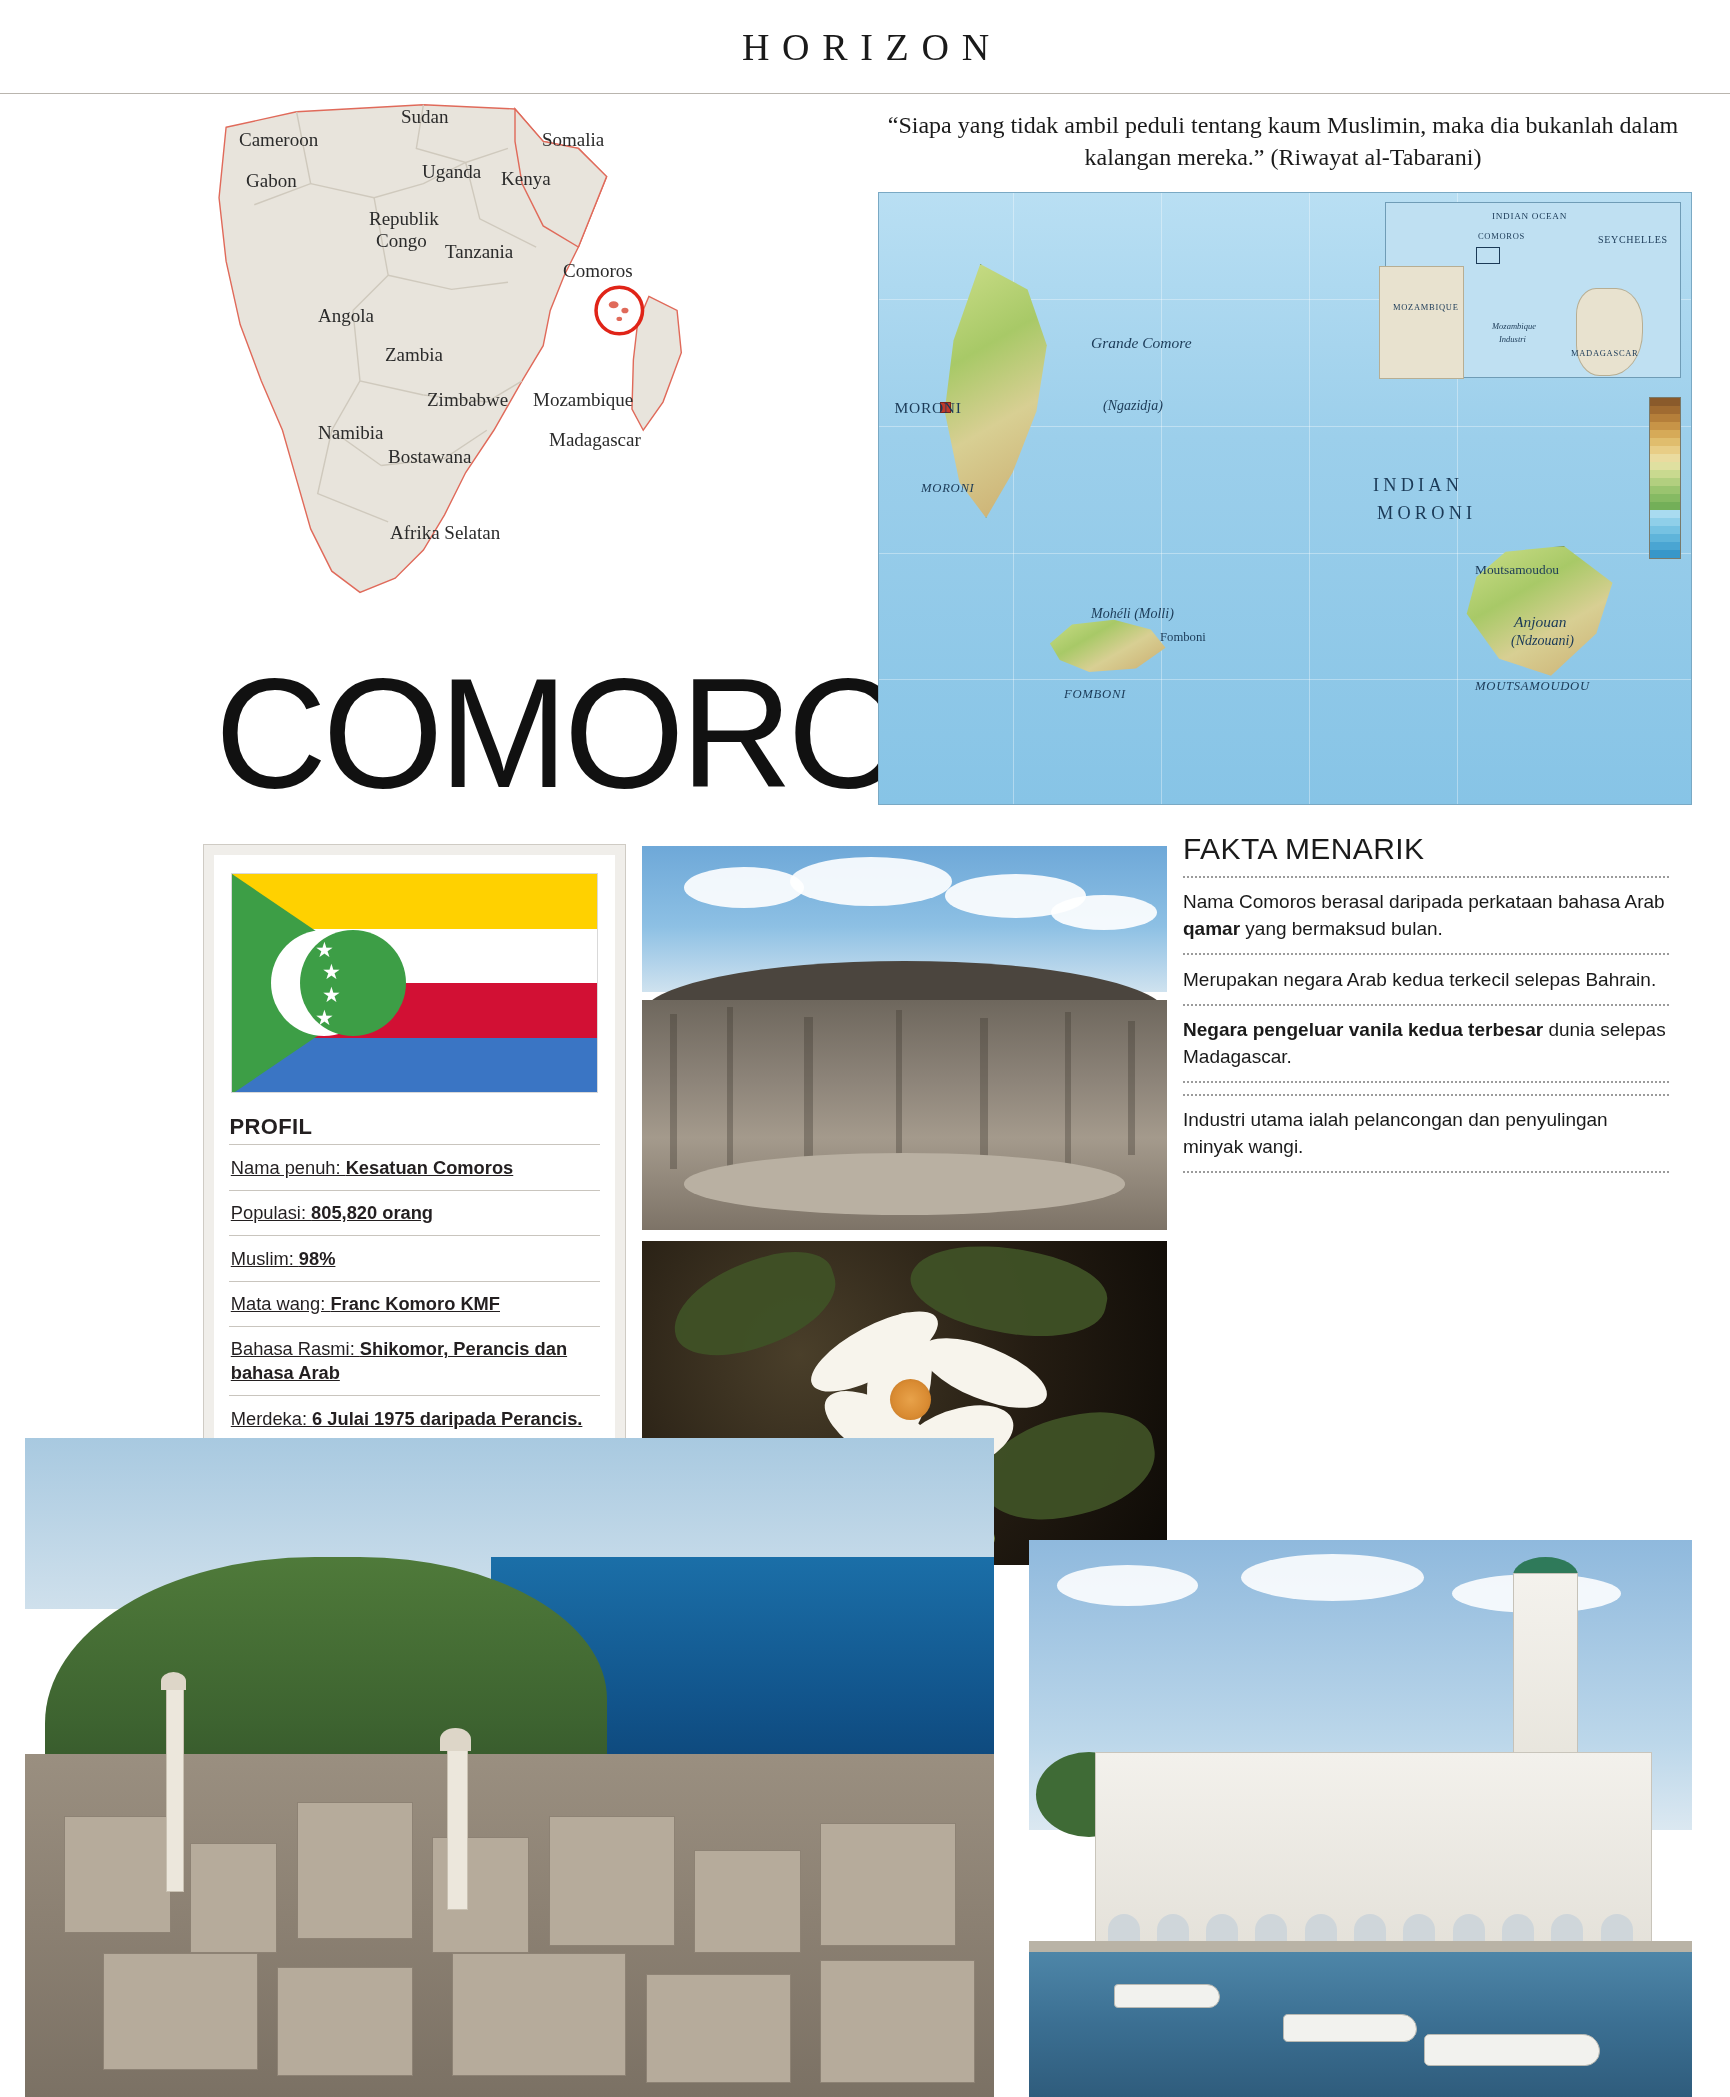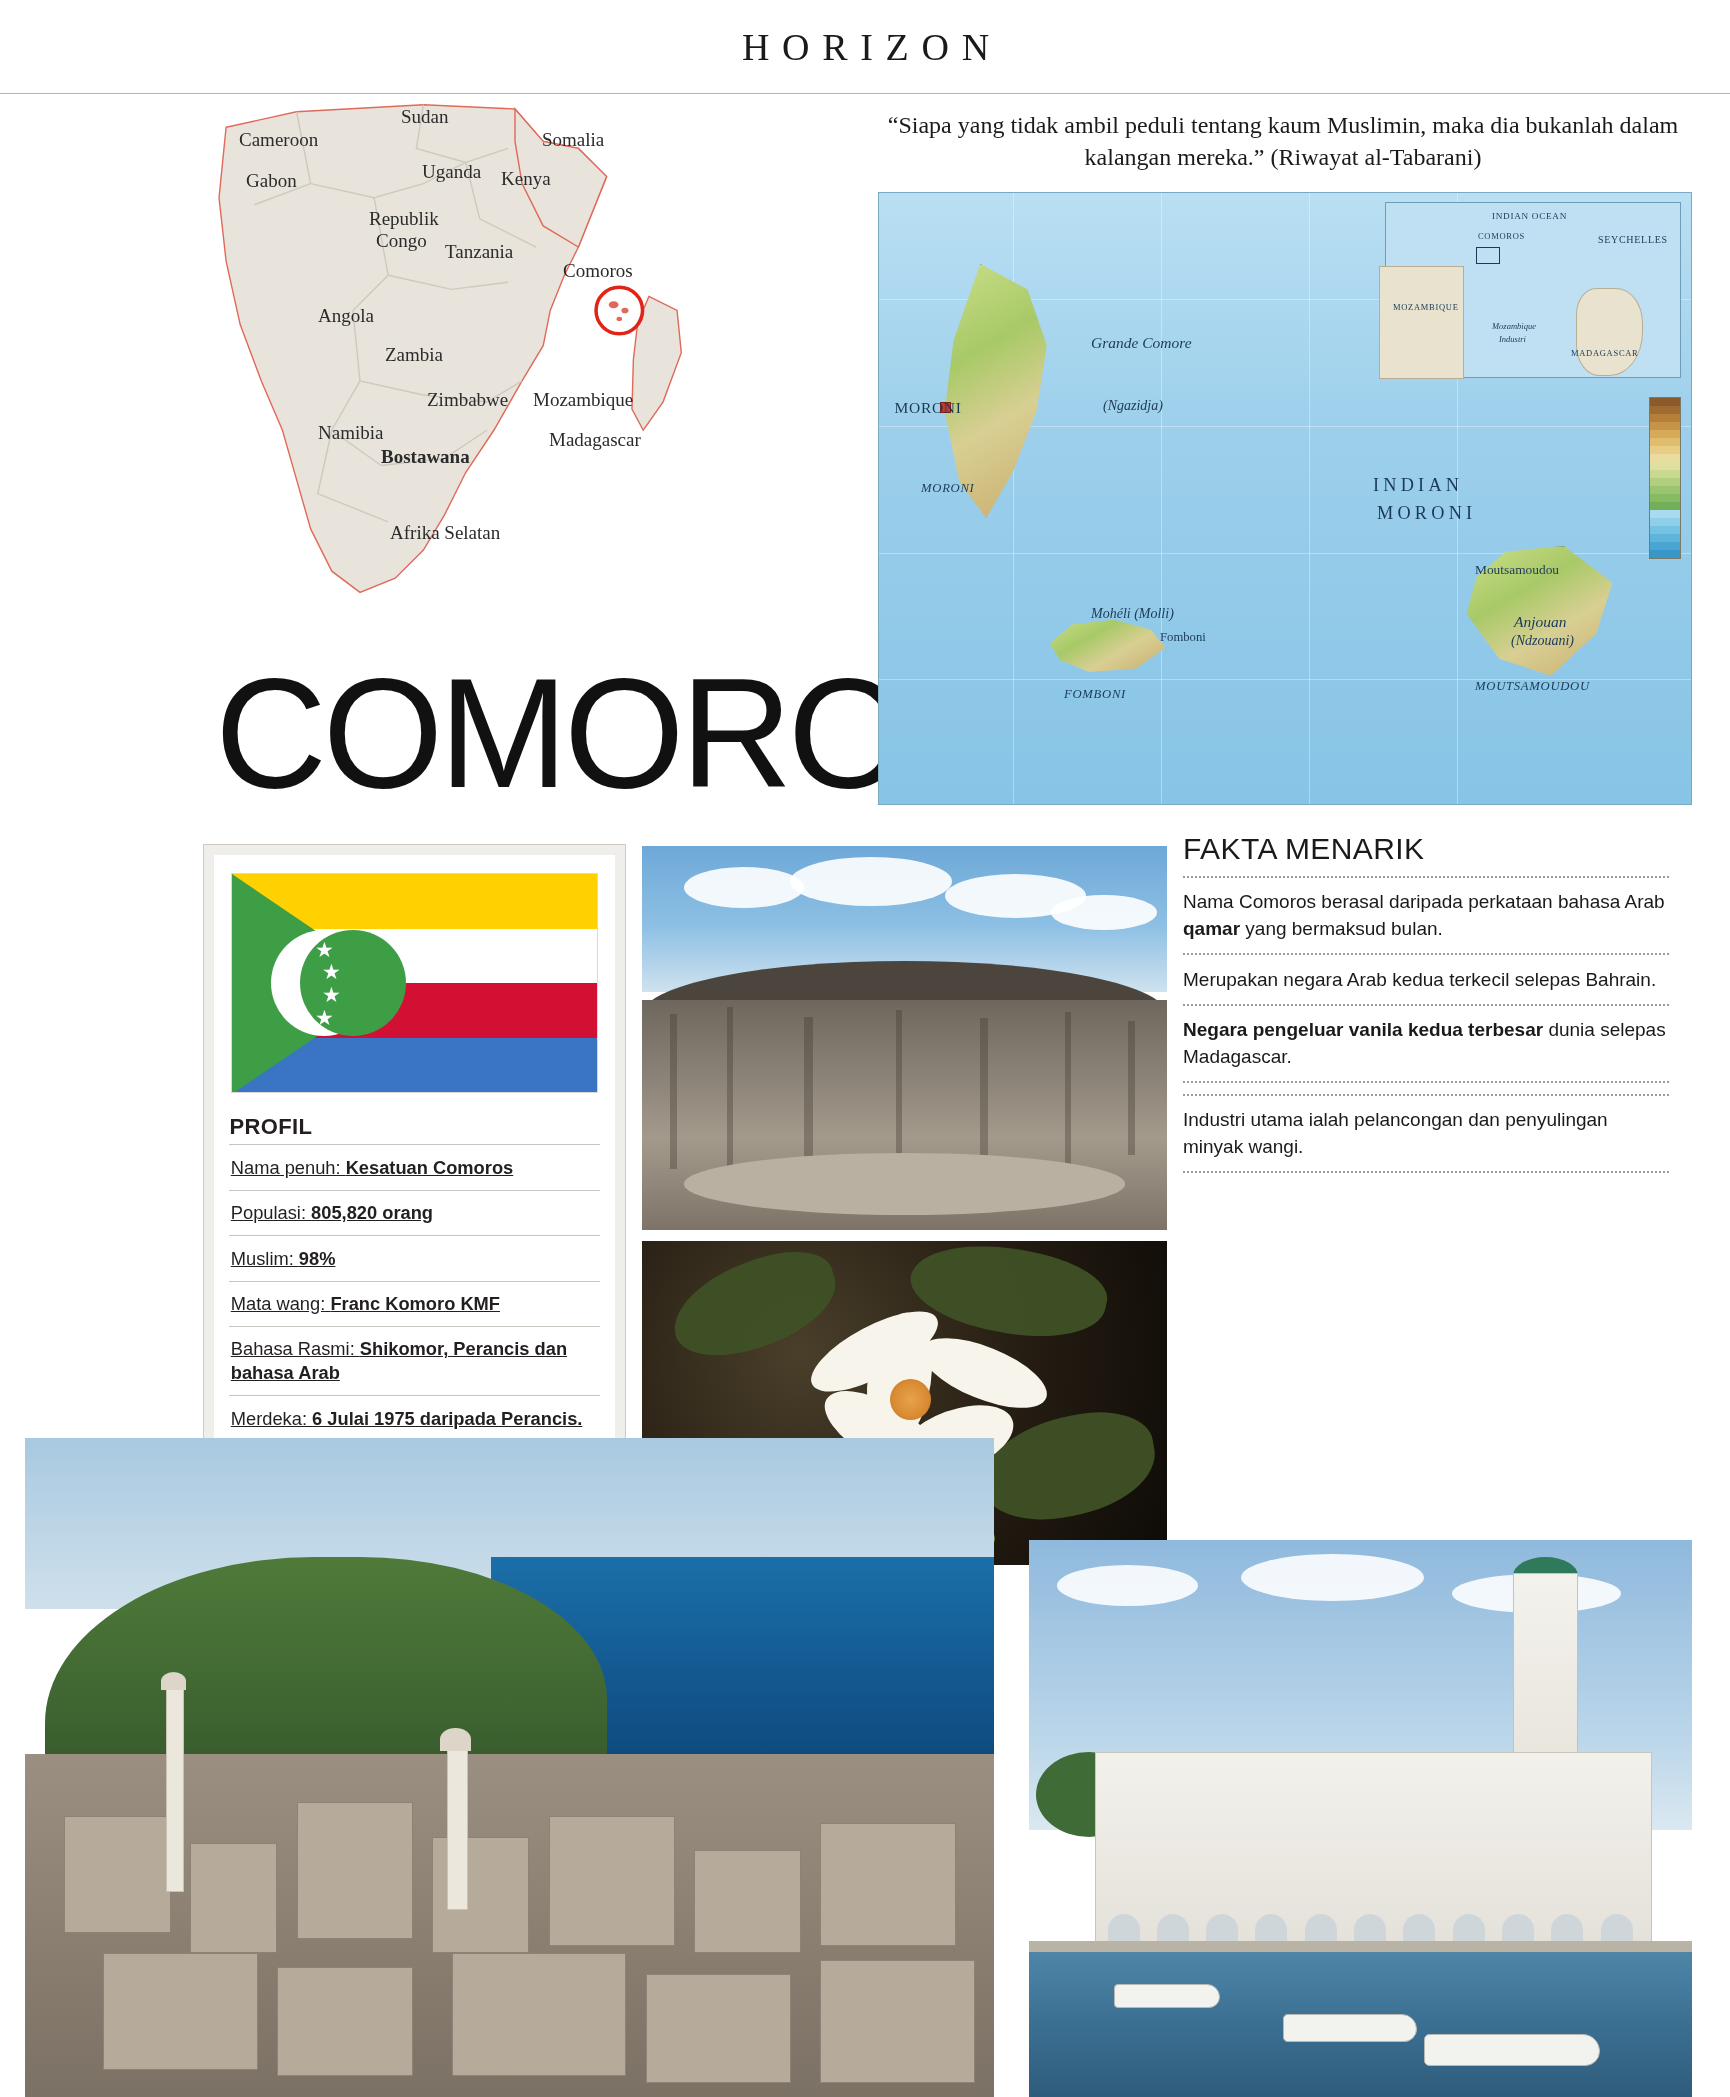--- a/index.html
+++ b/index.html
@@ -259,21 +259,21 @@
   <div class="africa-label" style="left:157px; top:109px;">Republik</div>
   <div class="africa-label" style="left:164px; top:131px;">Congo</div>
   <div class="africa-label" style="left:233px; top:142px;">Tanzania</div>
   <div class="africa-label" style="left:351px; top:161px;">Comoros</div>
   <div class="africa-label" style="left:106px; top:206px;">Angola</div>
   <div class="africa-label" style="left:173px; top:245px;">Zambia</div>
   <div class="africa-label" style="left:215px; top:290px;">Zimbabwe</div>
   <div class="africa-label" style="left:321px; top:290px;">Mozambique</div>
   <div class="africa-label" style="left:337px; top:330px;">Madagascar</div>
   <div class="africa-label" style="left:106px; top:323px;">Namibia</div>
-  <div class="africa-label" style="left:169px; top:347px;font-weight:bold;">Bostawana</div>
+  <div class="africa-label" style="left:176px; top:347px;">Bostawana</div>
   <div class="africa-label" style="left:178px; top:423px;">Afrika Selatan</div>
 </div>
 
 <div class="country-title">COMOROS</div>
 
 <div class="quote">“Siapa yang tidak ambil peduli tentang kaum Muslimin, maka dia bukanlah dalam kalangan mereka.” (Riwayat al-Tabarani)</div>
 
 <div class="detail-map">
   <div class="dm-sea"></div>
   <div class="dm-grid">

